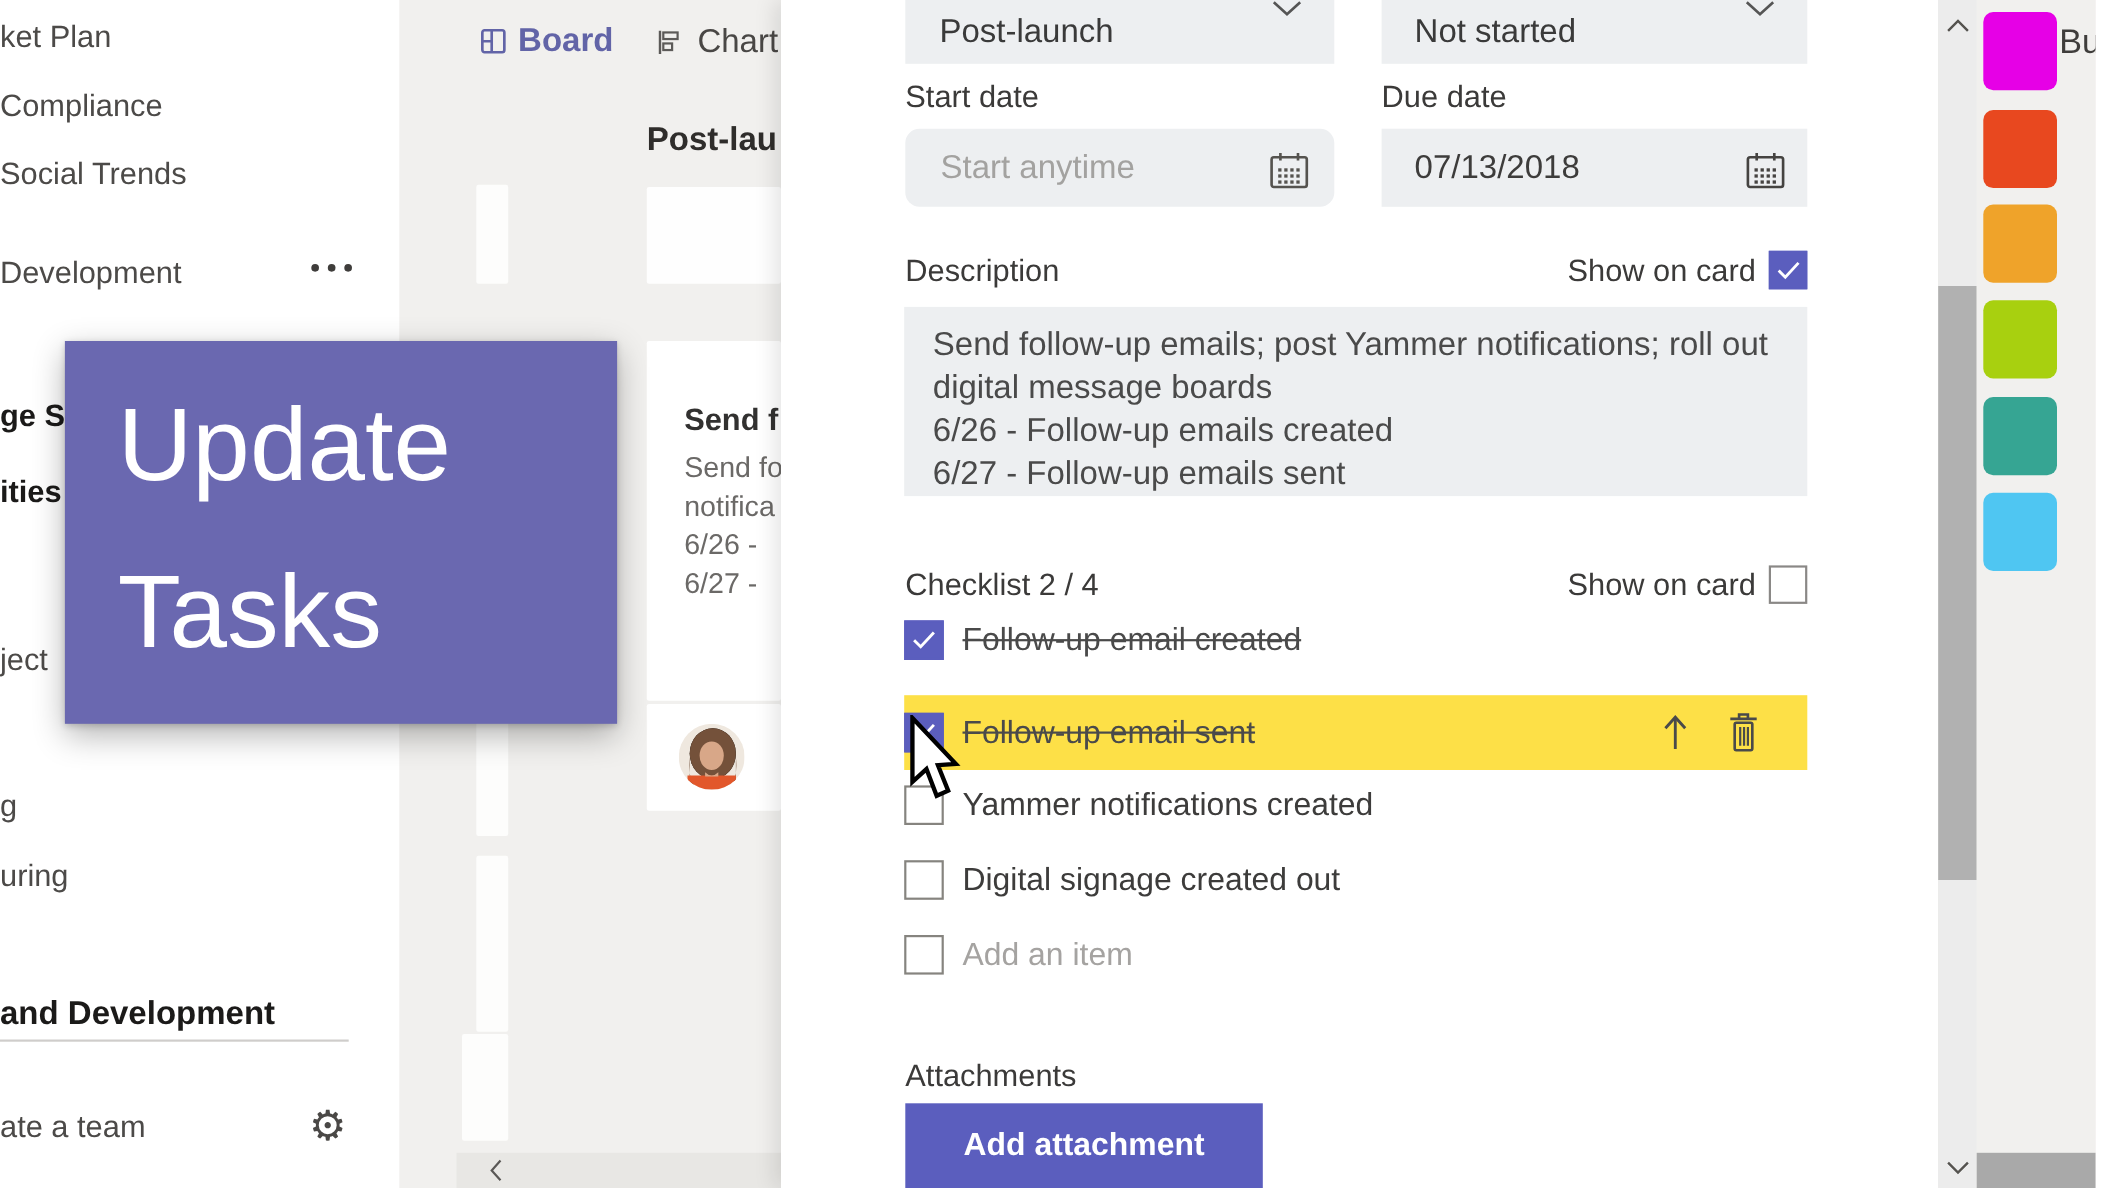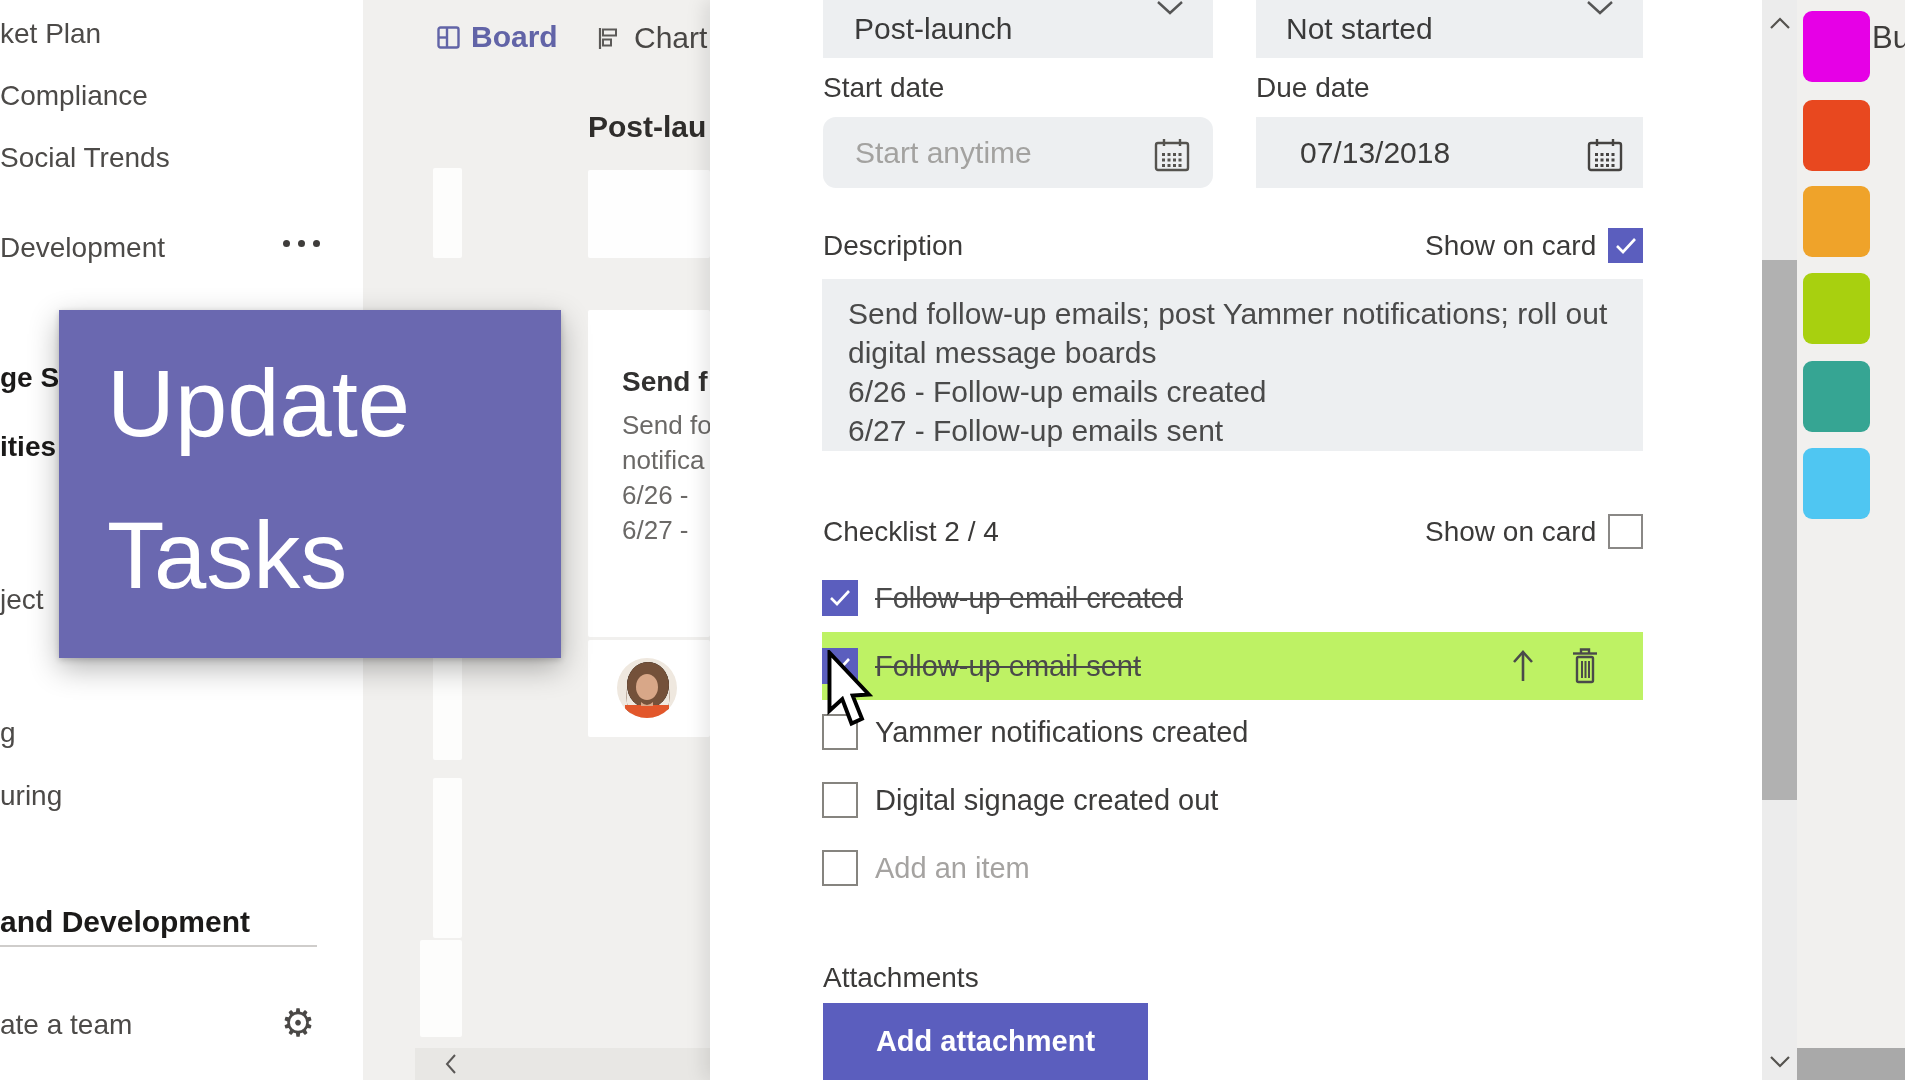--- a/index.html
+++ b/index.html
@@ -55,21 +55,21 @@
   .cal-icon { position:absolute; top:137px; }
 
   .soc-label { font-size:28px; color:#3b3a39; }
   .checkbox { width:35px; height:35px; border:2px solid #8a8886; background:#fff; }
   .checkbox.checked { background:#5b5ebe; border-color:#5b5ebe; display:flex; align-items:center; justify-content:center; }
 
   #desc-box { left:112px; top:279px; width:821px; height:172px; background:#edeff1; }
   #desc-text { position:absolute; left:26px; top:15px; width:785px; font-size:30px; line-height:39px; color:#4a4a4a; white-space:pre-line; }
 
   .chk-row { position:absolute; left:112px; width:821px; height:68px; display:flex; align-items:center; }
-  .chk-row.hover { background:#bef264; }
+  .chk-row.hover { background:#fde047; }
   .chk-box { width:36px; height:36px; border:2px solid #86847f; background:#fff; flex:0 0 auto; }
   .chk-box.checked { background:#5b5ebe; border-color:#5b5ebe; display:flex; align-items:center; justify-content:center; }
   .chk-label { margin-left:17px; font-size:29px; color:#3d3c3b; white-space:nowrap; }
   .chk-label.done { color:#4a4a4a; text-decoration:line-through; }
   .chk-label.ghost { color:#a5a3a1; }
   .row-icons { position:absolute; right:43px; top:0; height:68px; display:flex; align-items:center; gap:34px; }
 
   #attach-btn { left:113px; top:1003px; width:325px; height:77px; background:#5b5ebe; display:flex; align-items:center; justify-content:center; }
   #attach-btn span { color:#fff; font-size:29px; font-weight:700; }
 
@@ -203,21 +203,21 @@
           <rect x="20" y="21.5" width="3" height="3"></rect>
           <rect x="25.5" y="21.5" width="3" height="3"></rect>
           <rect x="9" y="27" width="3" height="3"></rect>
           <rect x="14.5" y="27" width="3" height="3"></rect>
           <rect x="20" y="27" width="3" height="3"></rect>
           <rect x="25.5" y="27" width="3" height="3"></rect>
         </g>
     </svg>
 
     <div class="p input-box" style="left:546px; width:387px;">
-      <span class="input-text value" style="margin-left:44px;">07/13/2018</span>
+      <span class="input-text value" style="margin-left:30px;">07/13/2018</span>
     </div>
     <svg class="cal-icon" style="left:876px;" width="38" height="36" viewBox="0 0 38 36">
       <rect x="3" y="6" width="32" height="27" rx="2" fill="none" stroke="#454341" stroke-width="2.4"></rect>
       <line x1="11" y1="2" x2="11" y2="9" stroke="#454341" stroke-width="2.4"></line>
       <line x1="27" y1="2" x2="27" y2="9" stroke="#454341" stroke-width="2.4"></line>
       <g fill="#454341">
           <rect x="9" y="16" width="3" height="3"></rect>
           <rect x="14.5" y="16" width="3" height="3"></rect>
           <rect x="20" y="16" width="3" height="3"></rect>
           <rect x="25.5" y="16" width="3" height="3"></rect>
@@ -243,21 +243,21 @@
     <div id="desc-box" class="p">
       <div id="desc-text">Send follow-up emails; post Yammer notifications; roll out digital message boards
 6/26 - Follow-up emails created
 6/27 - Follow-up emails sent</div>
     </div>
 
     <div class="p soc-label" style="left:113px; top:516px;">Checklist 2 / 4</div>
     <div class="p soc-label" style="left:715px; top:516px;">Show on card</div>
     <div class="p checkbox" style="left:898px; top:514px;"></div>
 
-    <div class="chk-row" style="top:564px;">
+    <div class="chk-row" style="top:548px;">
       <div class="chk-box checked">
         <svg width="24" height="20" viewBox="0 0 24 20">
             <polyline points="3,10 9,16 21,3" fill="none" stroke="#fff" stroke-width="2.6"></polyline>
           </svg>
       </div>
       <span class="chk-label done">Follow-up email created</span>
     </div>
 
     <div class="chk-row hover" style="top:632px;">
       <div class="chk-box checked">

